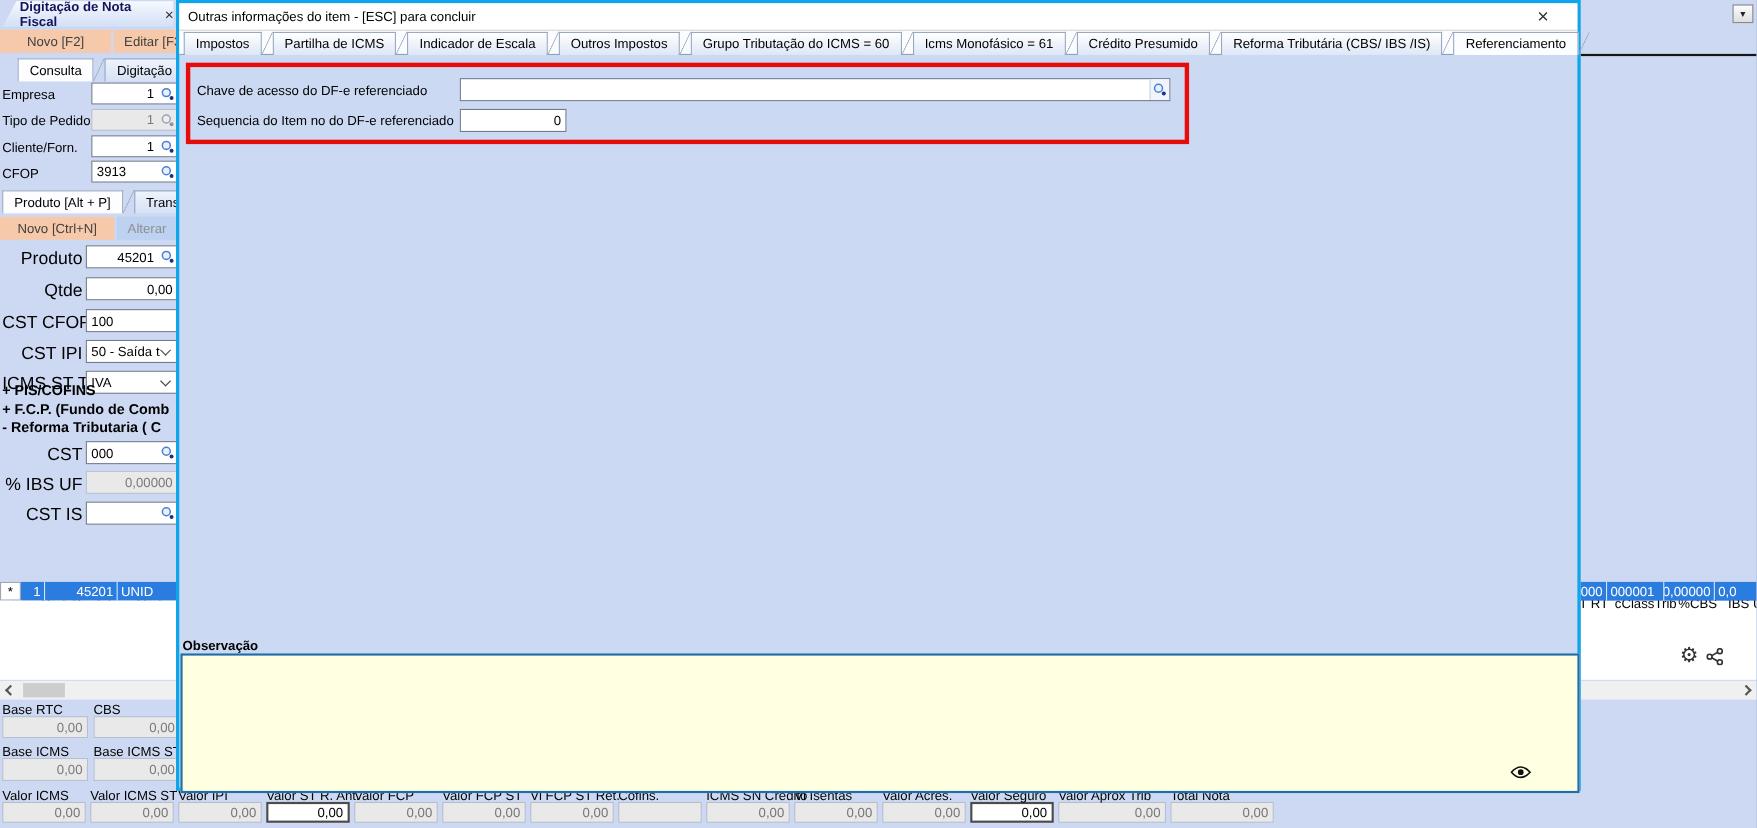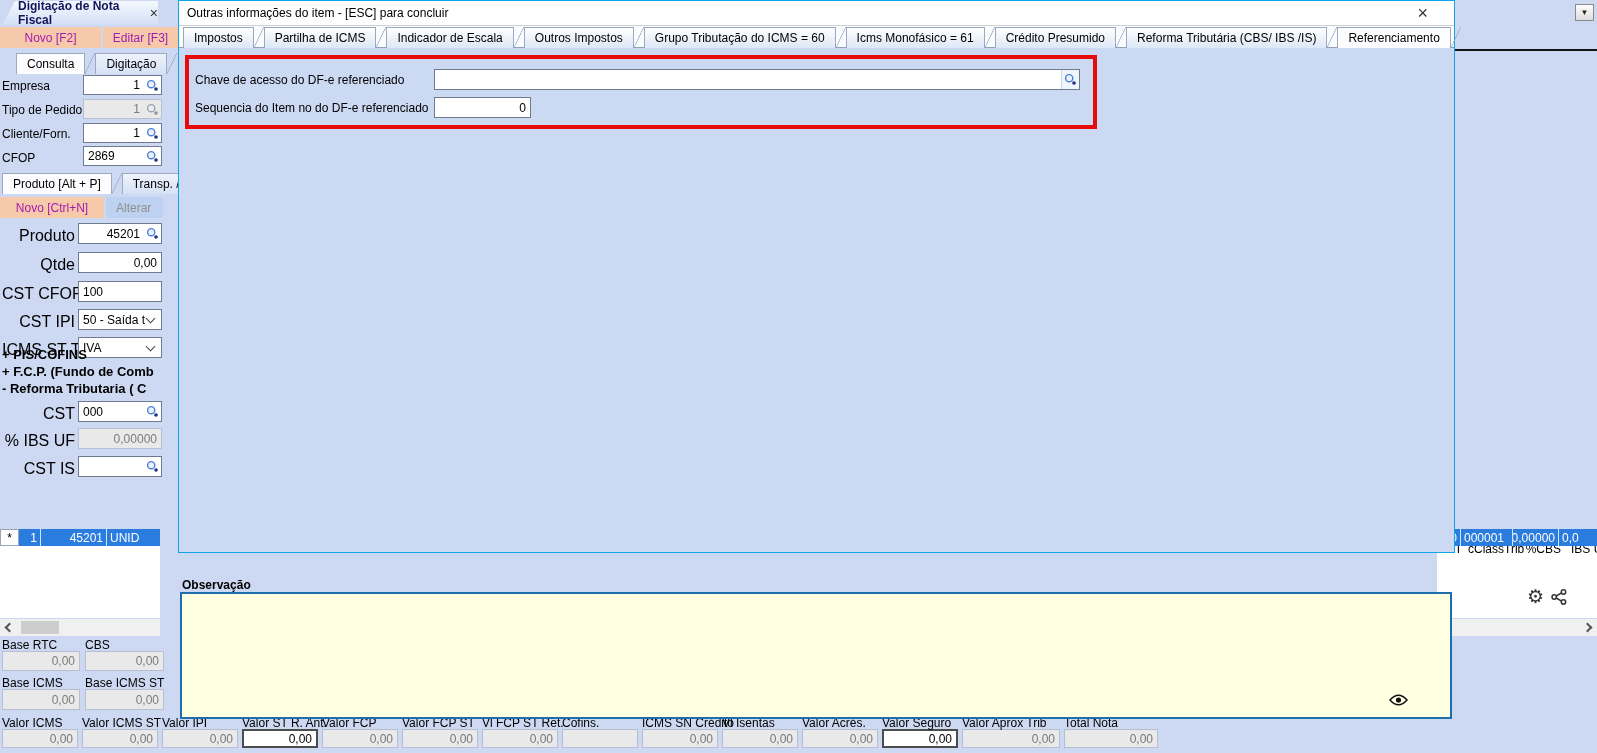--- a/index.html
+++ b/index.html
@@ -15,32 +15,32 @@
        display:flex;align-items:center;overflow:hidden;}
   .inp .val{flex:1;padding:0 4px;white-space:nowrap;overflow:hidden;}
   .inp .val.r{text-align:right;}
   .inp.dis{background:#e9e9e9;border-color:#b6c0d2;}
   .inp.dis .val{color:#7b7b7b;}
   .lookup{width:17px;height:100%;display:flex;align-items:center;justify-content:center;flex:none;cursor:pointer;}
   .chev{width:6px;height:6px;border-right:1.6px solid #444;border-bottom:1.6px solid #444;
         transform:rotate(45deg);margin:0 7px 2px 0;flex:none;}
   
   .btn{position:absolute;display:flex;align-items:center;justify-content:center;font-size:12px;box-sizing:border-box;}
-  .peach{background:#f7c9ab;color:#a21caf;}
+  .peach{background:#f7c9ab;color:#404040;}
   .bluebtn{background:#bdd2f0;color:#8f8f8f;}
   
   .tabrow{position:absolute;display:flex;align-items:flex-end;}
   .tab{height:21px;display:flex;align-items:center;padding:0 10px;white-space:nowrap;
        background:linear-gradient(#ffffff,#dde7f6);border:1px solid #9aa8c2;border-bottom:none;box-sizing:border-box;}
   .tab.active{background:#fdfdff;}
   .slash{width:10px;height:21px;flex:none;
          background:linear-gradient(to right bottom,transparent 46%,#9aa8c2 48%,transparent 54%);}
   
-  #modal{position:absolute;left:178px;top:0;width:1277px;height:553px;background:#ccd9f2;
-         border:1px solid #0ea5e9;box-sizing:border-box;z-index:10;}
+  #modal{position:absolute;left:160px;top:0;width:1277px;height:719px;background:#ccd9f2;
+         border:3px solid #0ea5e9;box-sizing:border-box;z-index:10;}
   #modal .titlebar{position:absolute;left:0;top:0;width:100%;height:25px;background:#fff;
                    border-bottom:1px solid #d0d0d0;box-sizing:border-box;}
   #modal .tabsstrip{position:absolute;left:0;top:25px;width:100%;height:22px;background:#fbfcfe;
                     border-bottom:1px solid #8fa0bd;box-sizing:border-box;}
   .redbox{position:absolute;left:6px;top:54px;width:912px;height:74px;border:4px solid #e60c0c;box-sizing:border-box;}
   .notebox{position:absolute;left:1px;top:591px;width:1272px;height:127px;background:#ffffe2;
            border:2px solid #1e6dad;box-sizing:border-box;}
   
   .gridhead{position:absolute;font-size:12px;color:#000;white-space:nowrap;margin-top:28px;}
   .bluerow{position:absolute;background:#2b7cdf;color:#fff;height:17px;display:flex;align-items:center;box-sizing:border-box;}
@@ -117,21 +117,21 @@
     <span class="lookup">
       <svg width="13" height="13" viewBox="0 0 13 13">
           <circle cx="5.2" cy="5.2" r="3.6" fill="#eaf1fd" stroke="#4a7fd6" stroke-width="1.4"></circle>
           <circle cx="10" cy="10" r="1.8" fill="#1a2f86"></circle>
         </svg>
     </span>
   </div>
 
   <span class="lbl" style="left:2px;top:151px;">CFOP</span>
   <div class="inp" style="left:83px;top:146px;width:79px;">
-    <span class="val">2869</span>
+    <span class="val">3913</span>
     <span class="lookup">
       <svg width="13" height="13" viewBox="0 0 13 13">
           <circle cx="5.2" cy="5.2" r="3.6" fill="#eaf1fd" stroke="#4a7fd6" stroke-width="1.4"></circle>
           <circle cx="10" cy="10" r="1.8" fill="#1a2f86"></circle>
         </svg>
     </span>
   </div>
 
   <div class="tabrow" style="left:2px;top:173px;">
     <div class="tab active">Produto [Alt + P]</div>

